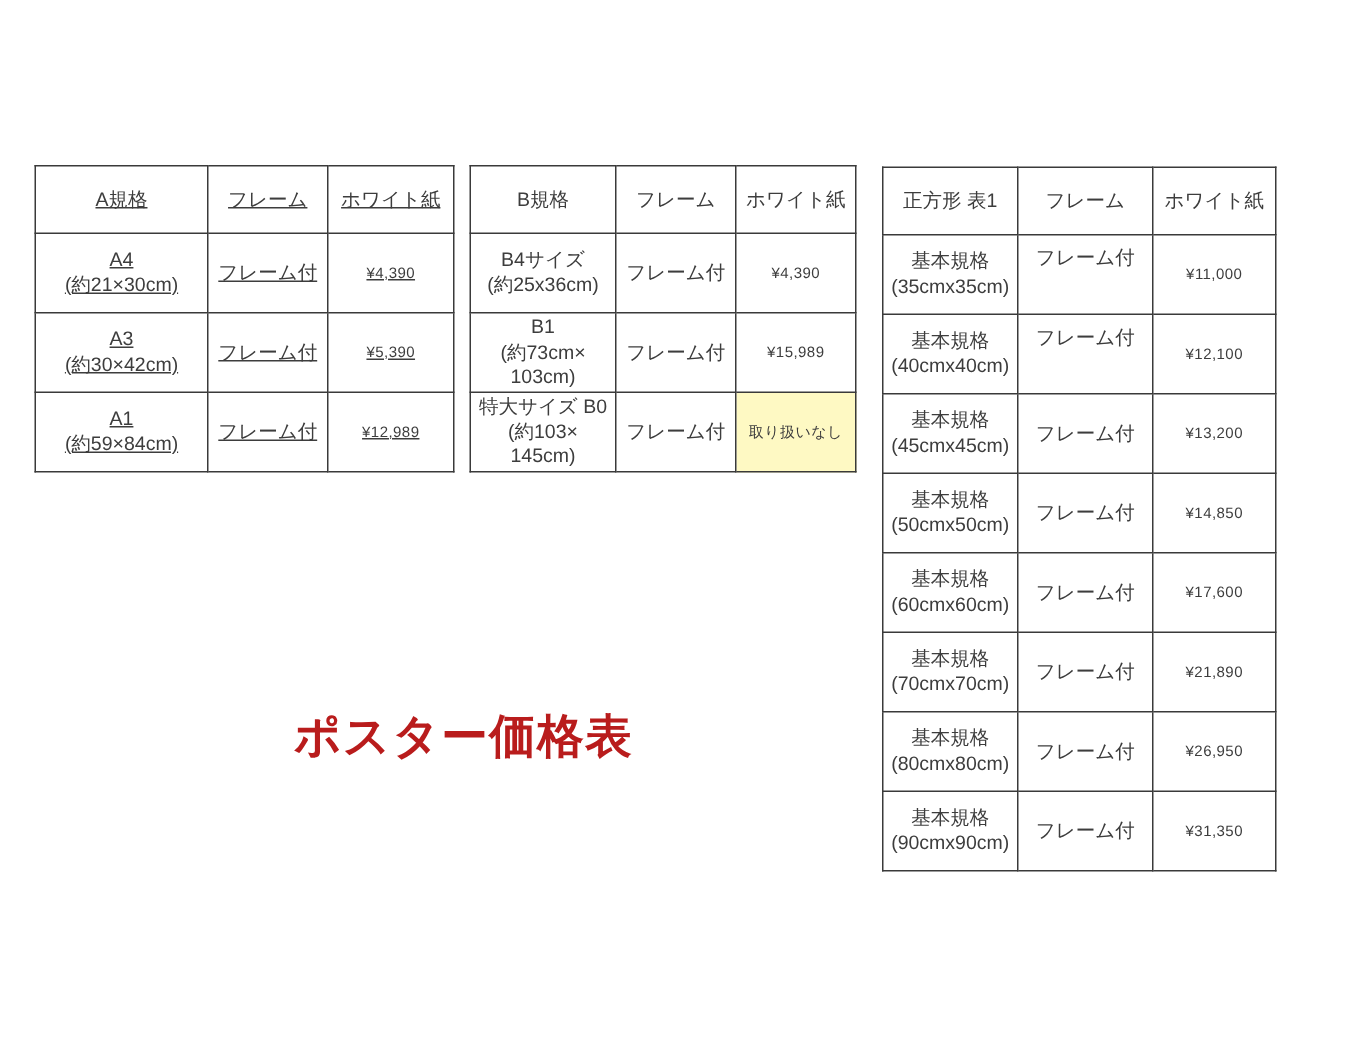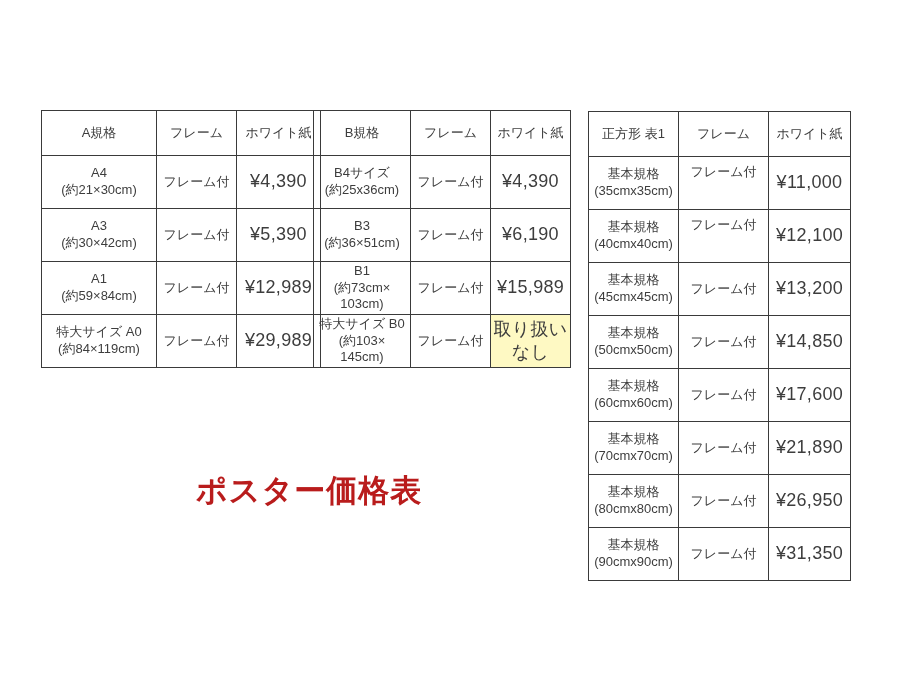--- a/index.html
+++ b/index.html
@@ -23,24 +23,24 @@
     padding: 0 2px;
     white-space: pre-line;
     font-weight: 400;
     line-height: 1.3;
   }
   .tbl thead tr { height: 45px; }
   .tbl th { font-size: 13px; }
   .tbl tbody tr { height: 53px; }
   .tbl td.size  { font-size: 13px; }
   .tbl td.frame { font-size: 13px; }
-  .tbl td.price { font-size: 18px; letter-spacing: 0.3px; }
+  .tbl td.price { font-size: 10px; letter-spacing: 0.3px; }
   td.na { background: #fef9c3; }
 
-  #tbl-a { left: 41px;  top: 110px; }
+  #tbl-a { left: 23px;  top: 110px; text-decoration: underline; }
   #tbl-b { left: 313px; top: 110px; }
   #tbl-c { left: 588px; top: 111px; }
   #tbl-c tbody tr { height: 53px; }
   #tbl-c tbody tr.vtop td.frame { vertical-align: top; padding-top: 7px; }
 
   .page-title {
     position: absolute;
     left: 196px; top: 470px;
     margin: 0;
     font-size: 31px;
@@ -80,26 +80,20 @@
 (約30×42cm)</td>
           <td class="frame">フレーム付</td>
           <td class="price">¥5,390</td>
         </tr>
         <tr>
           <td class="size">A1
 (約59×84cm)</td>
           <td class="frame">フレーム付</td>
           <td class="price">¥12,989</td>
         </tr>
-        <tr>
-          <td class="size">特大サイズ A0
-(約84×119cm)</td>
-          <td class="frame">フレーム付</td>
-          <td class="price">¥29,989</td>
-        </tr>
       </tbody>
     </table>
   </section>
 
   <section class="tbl" id="tbl-b">
     <table>
       <colgroup>
           <col style="width:97px">
           <col style="width:80px">
           <col style="width:80px">
@@ -112,26 +106,20 @@
         </tr>
       </thead>
       <tbody>
         <tr>
           <td class="size">B4サイズ
 (約25x36cm)</td>
           <td class="frame">フレーム付</td>
           <td class="price">¥4,390</td>
         </tr>
         <tr>
-          <td class="size">B3
-(約36×51cm)</td>
-          <td class="frame">フレーム付</td>
-          <td class="price">¥6,190</td>
-        </tr>
-        <tr>
           <td class="size">B1
 (約73cm×
 103cm)</td>
           <td class="frame">フレーム付</td>
           <td class="price">¥15,989</td>
         </tr>
         <tr>
           <td class="size">特大サイズ B0
 (約103×
 145cm)</td>

